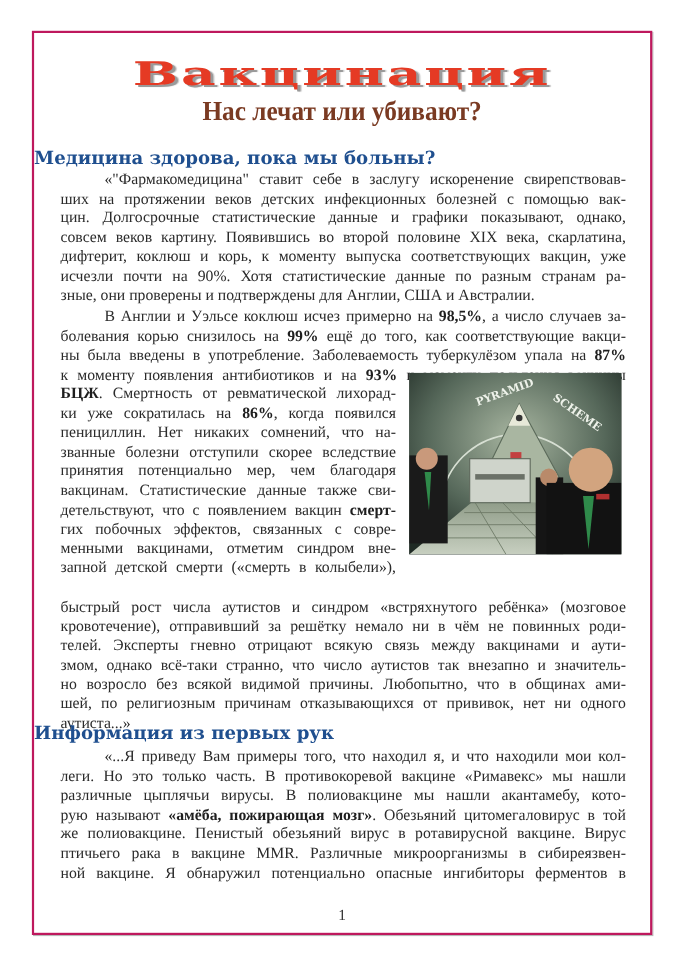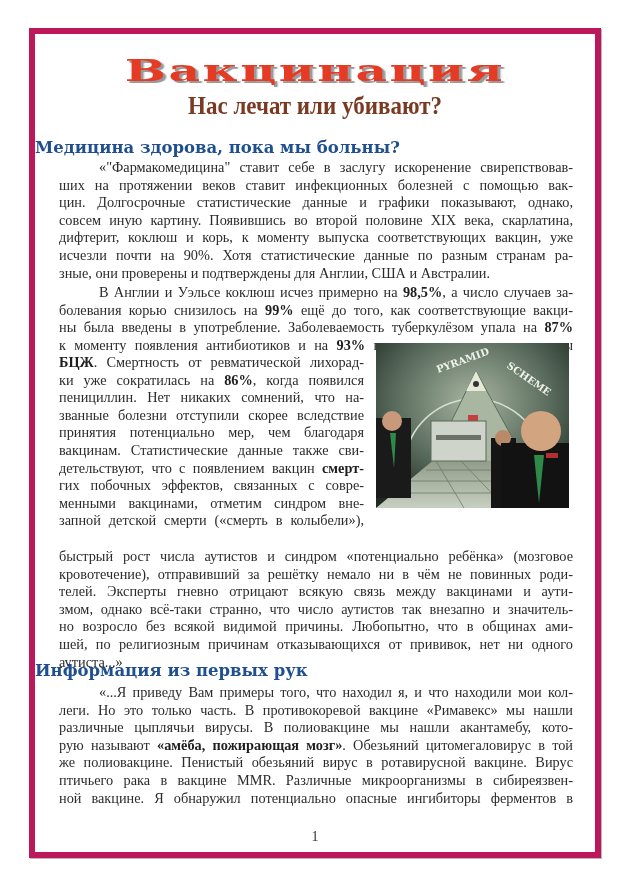--- a/index.html
+++ b/index.html
@@ -1,19 +1,19 @@
 <!DOCTYPE html>
 <html><head>
 <meta charset="utf-8">
 <style>
   html, body { margin: 0; padding: 0; background: #ffffff; }
   body { width: 620px; height: 877px; position: relative; overflow: hidden;
          font-family: "Liberation Serif", "DejaVu Serif", serif; color: #2a2a2a; }
   .page { position: absolute; left: 29px; top: 28px; width: 560px; height: 818px;
-          border: 6px solid #be185d; box-shadow: 1px 1px 0 #b8b8b8; background: #fff; }
+          border: 2px solid #be185d; box-shadow: 1px 1px 0 #b8b8b8; background: #fff; }
   .title { position: absolute; left: 0; top: 17px; width: 100%; text-align: center;
            font-family: "DejaVu Serif", serif; font-weight: bold; font-size: 38px; line-height: 40px;
            color: #e53a24; letter-spacing: 2px; transform: scaleX(1.28) scaleY(0.78); transform-origin: center;
            text-shadow: 2px 2px 0 #9a9a9a, 3px 3px 1px #c8c8c8; }
   .subtitle { position: absolute; left: 0; top: 58px; width: 100%; text-align: center;
               font-family: "Liberation Serif", serif; font-weight: bold; font-size: 25px; line-height: 28px;
               color: #7a3a22; transform: scaleX(0.92); transform-origin: center; }
   .h2 { position: absolute; left: 0; width: 100%; text-align: left;
         font-family: "DejaVu Serif", serif; font-weight: bold; font-size: 16.5px; line-height: 20px;
         color: #1f4f8f; }
@@ -33,23 +33,23 @@
 
 <div class="page">
 
   <div class="title">Вакцинация</div>
   <div class="subtitle">Нас лечат или убивают?</div>
 
   <div class="h2" style="top:104px;">Медицина здорова, пока мы больны?</div>
 
   <div class="text" id="s1p1" style="top:125px;">
       <span class="line" style="padding-left: 40px;">«"Фармакомедицина" ставит себе в заслугу искоренение свирепствовав-</span>
-      <span class="line">ших на протяжении веков ставит инфекционных болезней с помощью вак-</span>
+      <span class="line">ших на протяжении веков детских инфекционных болезней с помощью вак-</span>
       <span class="line">цин. Долгосрочные статистические данные и графики показывают, однако,</span>
-      <span class="line">совсем иную картину. Появившись во второй половине XIX века, скарлатина,</span>
+      <span class="line">совсем веков картину. Появившись во второй половине XIX века, скарлатина,</span>
       <span class="line">дифтерит, коклюш и корь, к моменту выпуска соответствующих вакцин, уже</span>
       <span class="line">исчезли почти на 90%. Хотя статистические данные по разным странам ра-</span>
       <span class="line last">зные, они проверены и подтверждены для Англии, США и Австралии.</span>
     </div>
   <div class="text" id="s1p2" style="top:250px;">
       <span class="line" style="padding-left: 40px;">В Англии и Уэльсе коклюш исчез примерно на <b>98,5%</b>, а число случаев за-</span>
       <span class="line">болевания корью снизилось на <b>99%</b> ещё до того, как соответствующие вакци-</span>
       <span class="line">ны была введены в употребление. Заболеваемость туберкулёзом упала на <b>87%</b></span>
       <span class="line">к моменту появления антибиотиков и на <b>93%</b> к моменту появления вакцины</span>
     </div>
@@ -59,21 +59,21 @@
       <span class="line">пенициллин. Нет никаких сомнений, что на-</span>
       <span class="line">званные болезни отступили скорее вследствие</span>
       <span class="line">принятия потенциально мер, чем благодаря</span>
       <span class="line">вакцинам. Статистические данные также сви-</span>
       <span class="line">детельствуют, что с появлением вакцин <b>смерт-</b></span>
       <span class="line">гих побочных эффектов, связанных с совре-</span>
       <span class="line">менными вакцинами, отметим синдром вне-</span>
       <span class="line">запной детской смерти («смерть в колыбели»),</span>
     </div>
   <div class="text" id="s1tail" style="top:514px;">
-      <span class="line">быстрый рост числа аутистов и синдром «потенциально ребёнка» (мозговое</span>
+      <span class="line">быстрый рост числа аутистов и синдром «встряхнутого ребёнка» (мозговое</span>
       <span class="line">кровотечение), отправивший за решётку немало ни в чём не повинных роди-</span>
       <span class="line">телей. Эксперты гневно отрицают всякую связь между вакцинами и аути-</span>
       <span class="line">змом, однако всё-таки странно, что число аутистов так внезапно и значитель-</span>
       <span class="line">но возросло без всякой видимой причины. Любопытно, что в общинах ами-</span>
       <span class="line">шей, по религиозным причинам отказывающихся от прививок, нет ни одного</span>
       <span class="line last">аутиста...»</span>
     </div>
 
   <div class="figure">
     <svg width="193" height="165" viewBox="0 0 193 165">

